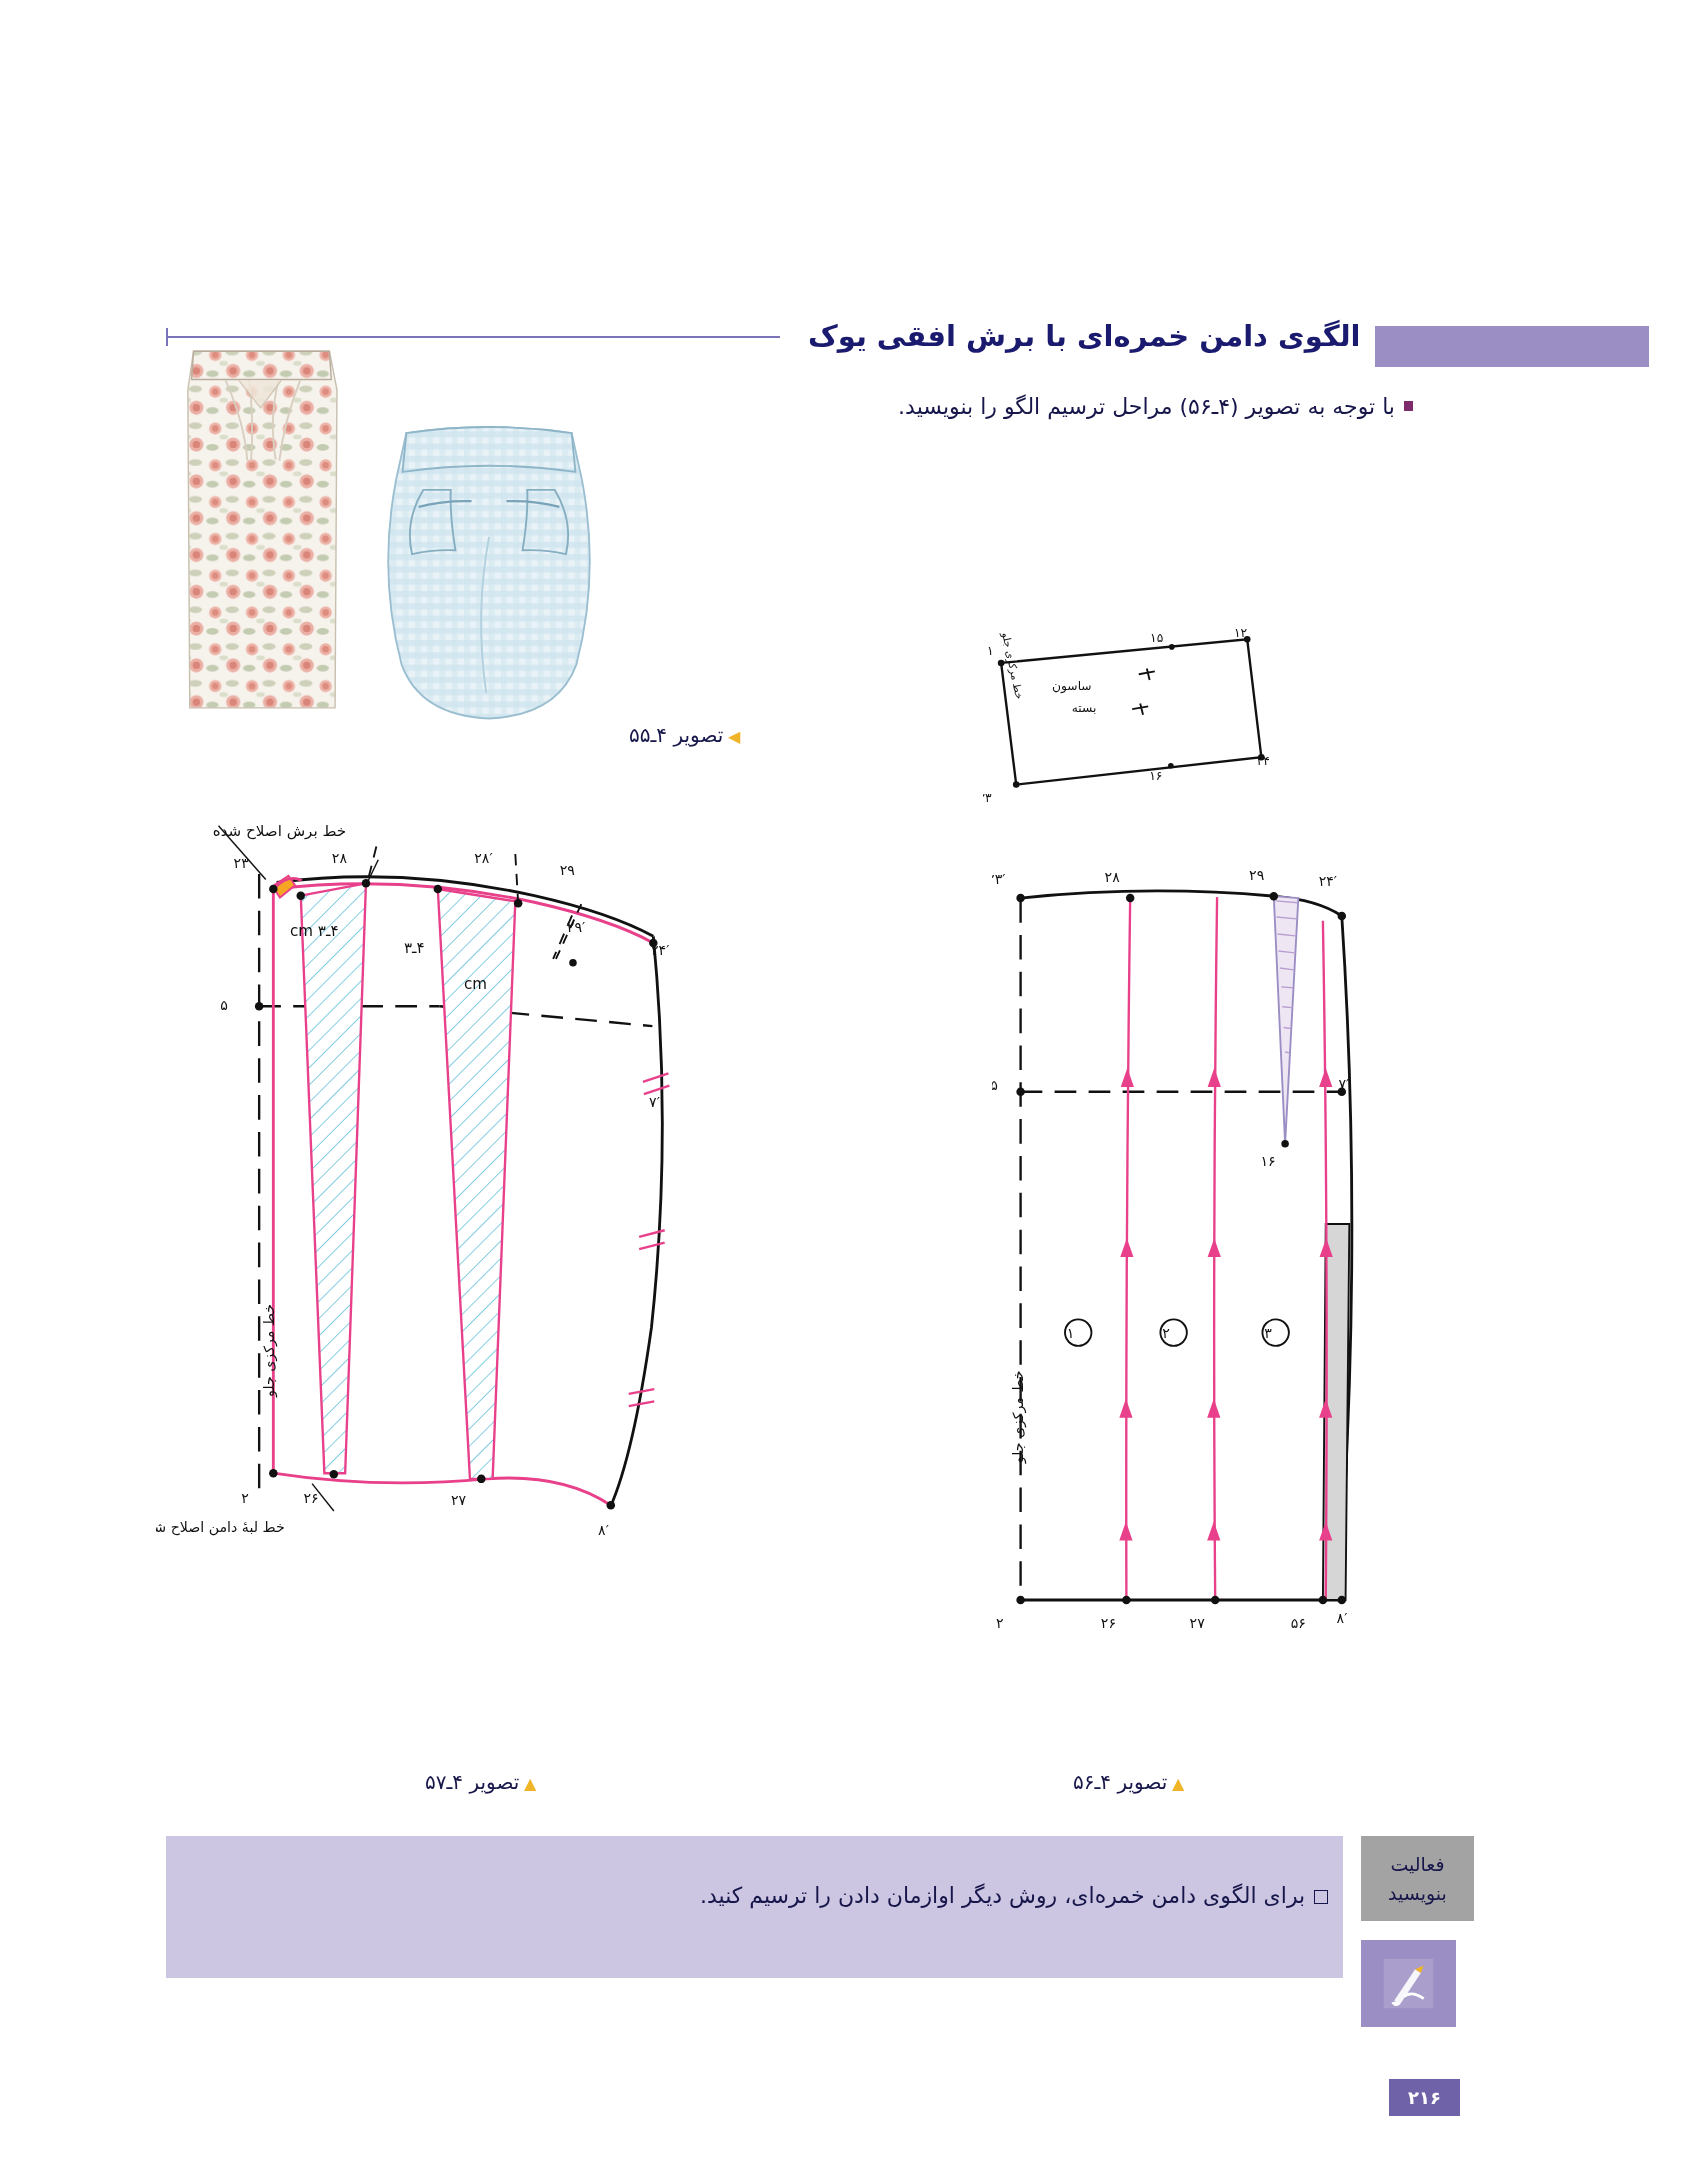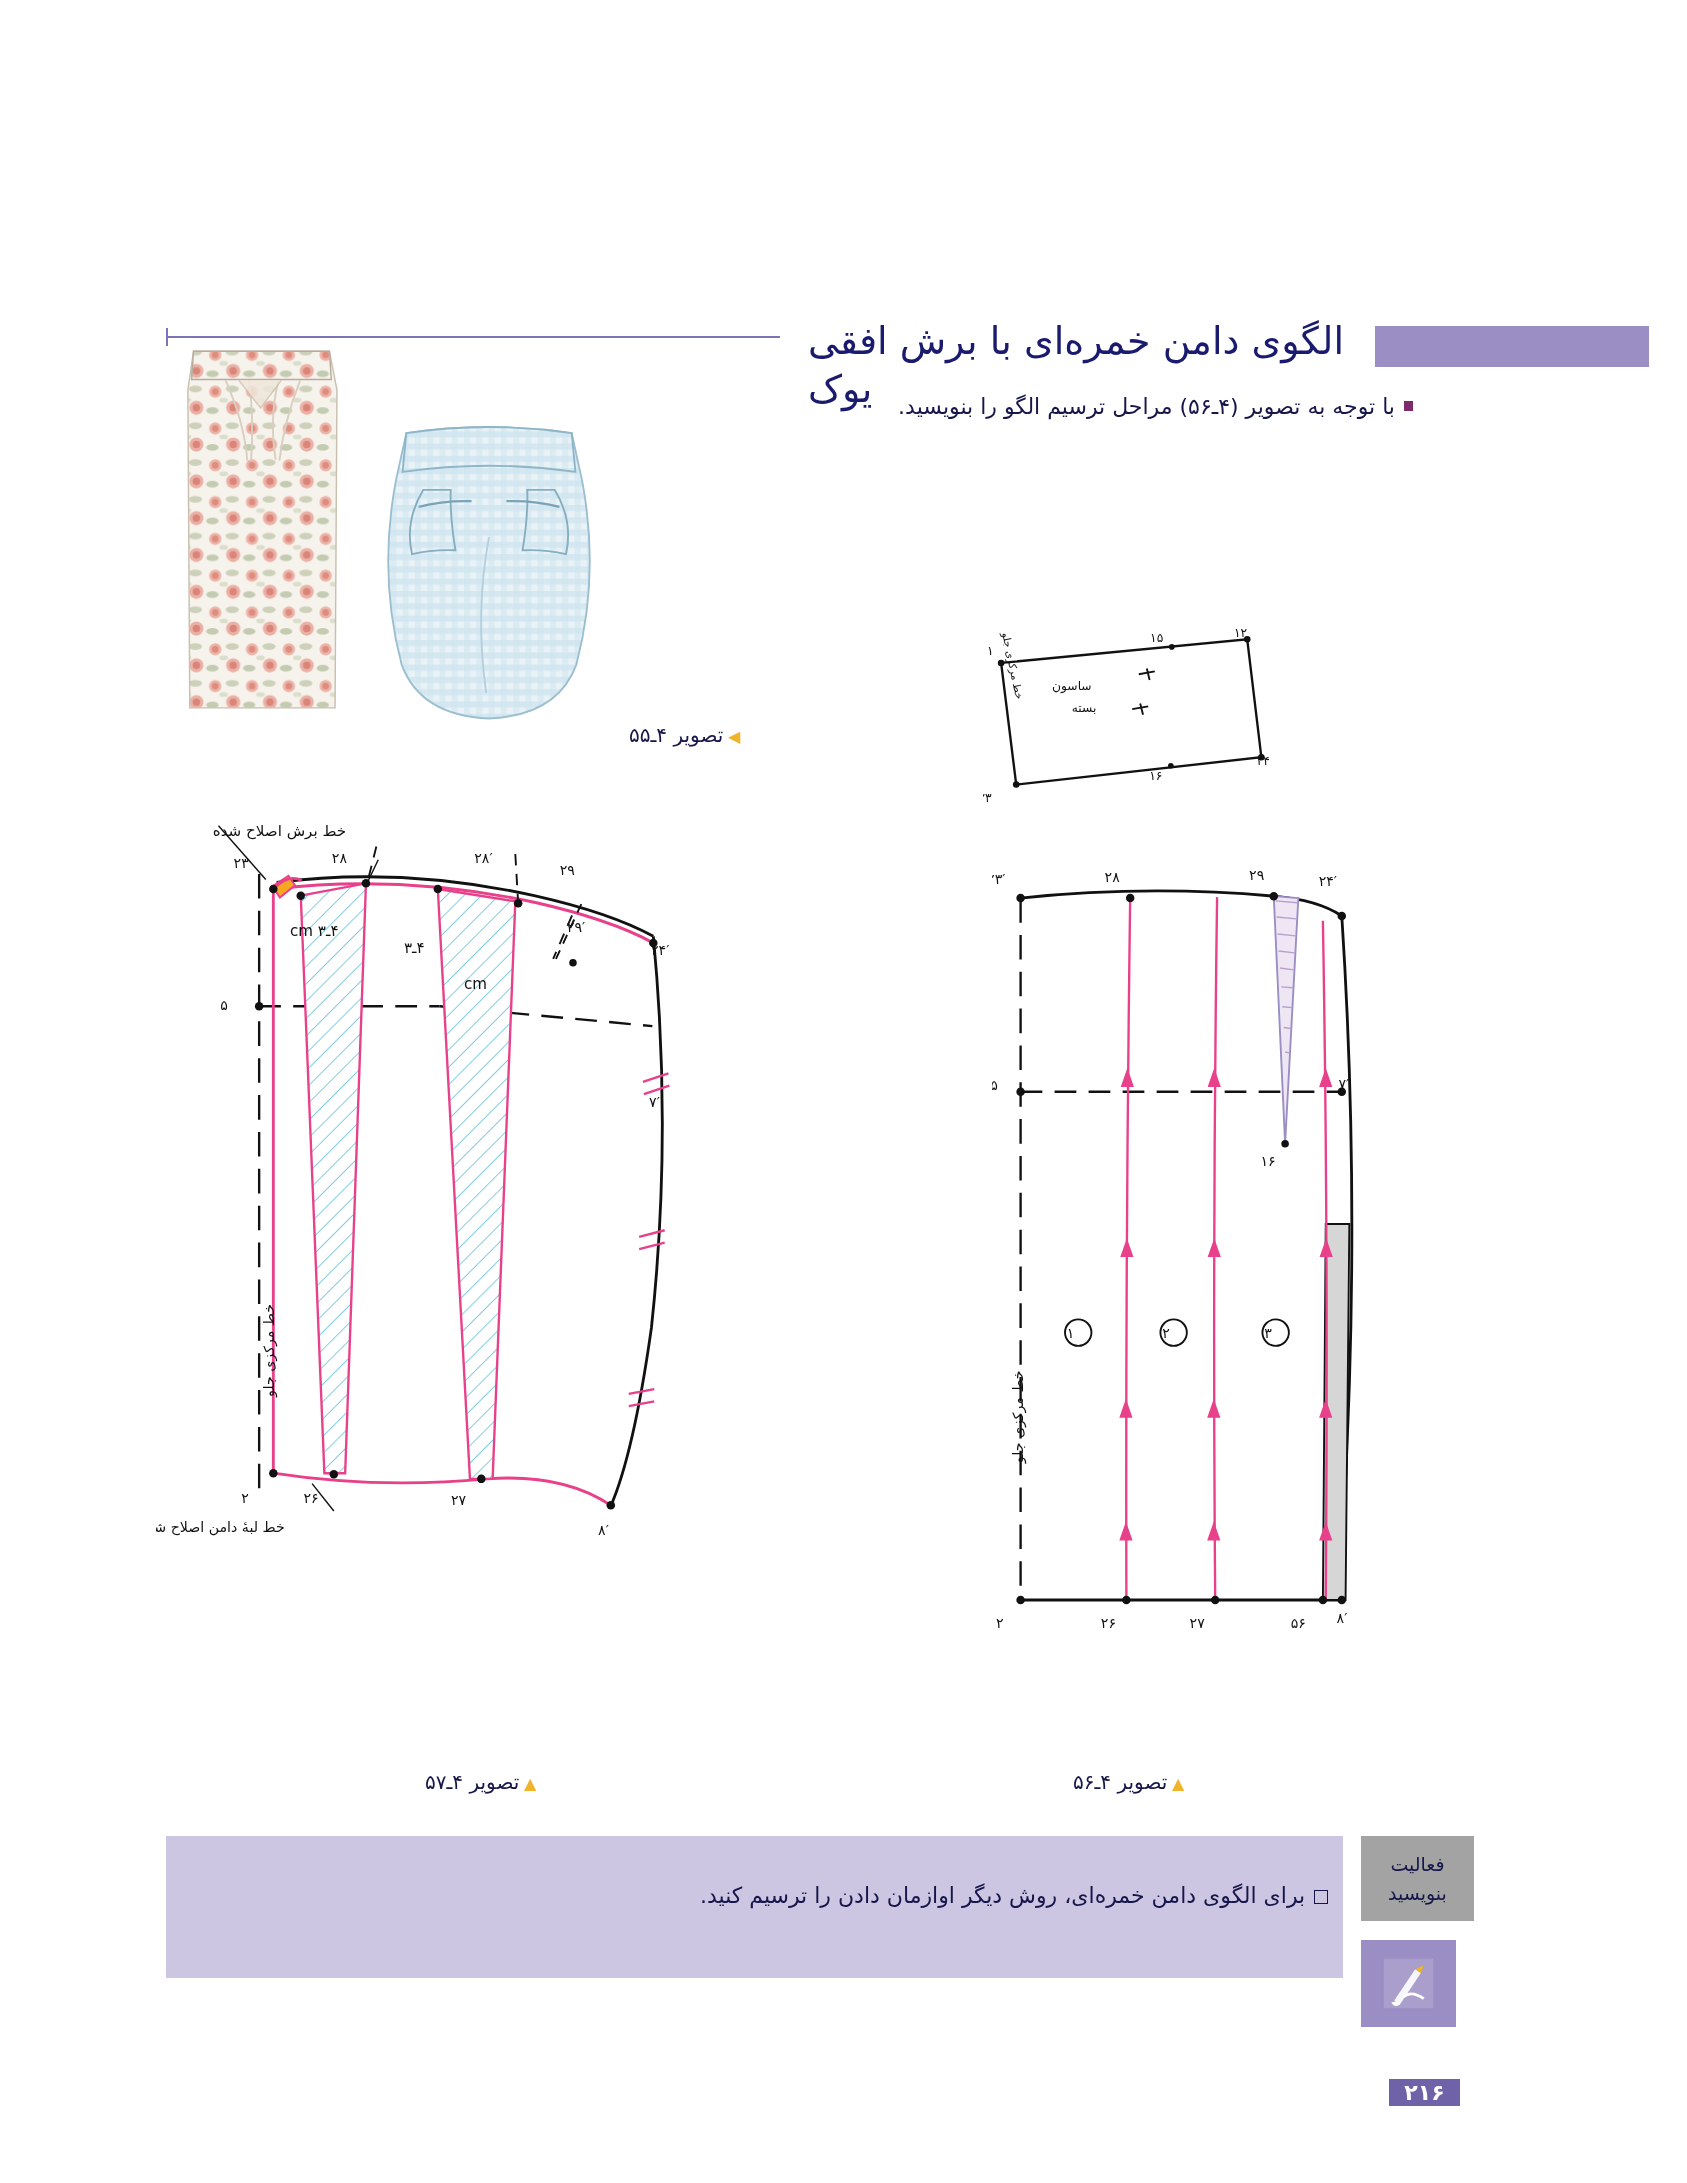--- a/index.html
+++ b/index.html
@@ -27,22 +27,22 @@
     width: 274px;
     height: 41px;
     background: #9b8ec4;
   }
   .header-title {
     position: absolute;
     top: 318px;
     right: 274px;
     width: 605px;
     text-align: left;
-    font-size: 38px;
-    font-weight: normal;
+    font-size: 29px;
+    font-weight: bold;
     color: #1a1a6e;
     direction: rtl;
     line-height: 1.25;
   }
   .header-rule {
     position: absolute;
     top: 336px;
     left: 166px;
     width: 614px;
     height: 2.4px;
@@ -188,24 +188,24 @@
     align-items: center;
     justify-content: center;
   }
 
   
   .page-number {
     position: absolute;
     top: 2079px;
     left: 1389px;
     width: 71px;
-    height: 27px;
+    height: 37px;
     background: #6f62a8;
     color: #ffffff;
-    font-size: 22px;
+    font-size: 18px;
     font-weight: bold;
     display: flex;
     align-items: center;
     justify-content: center;
   }
 
   text { font-family: "DejaVu Sans", "Liberation Sans", sans-serif; }
 </style>
 </head>
 <body>

